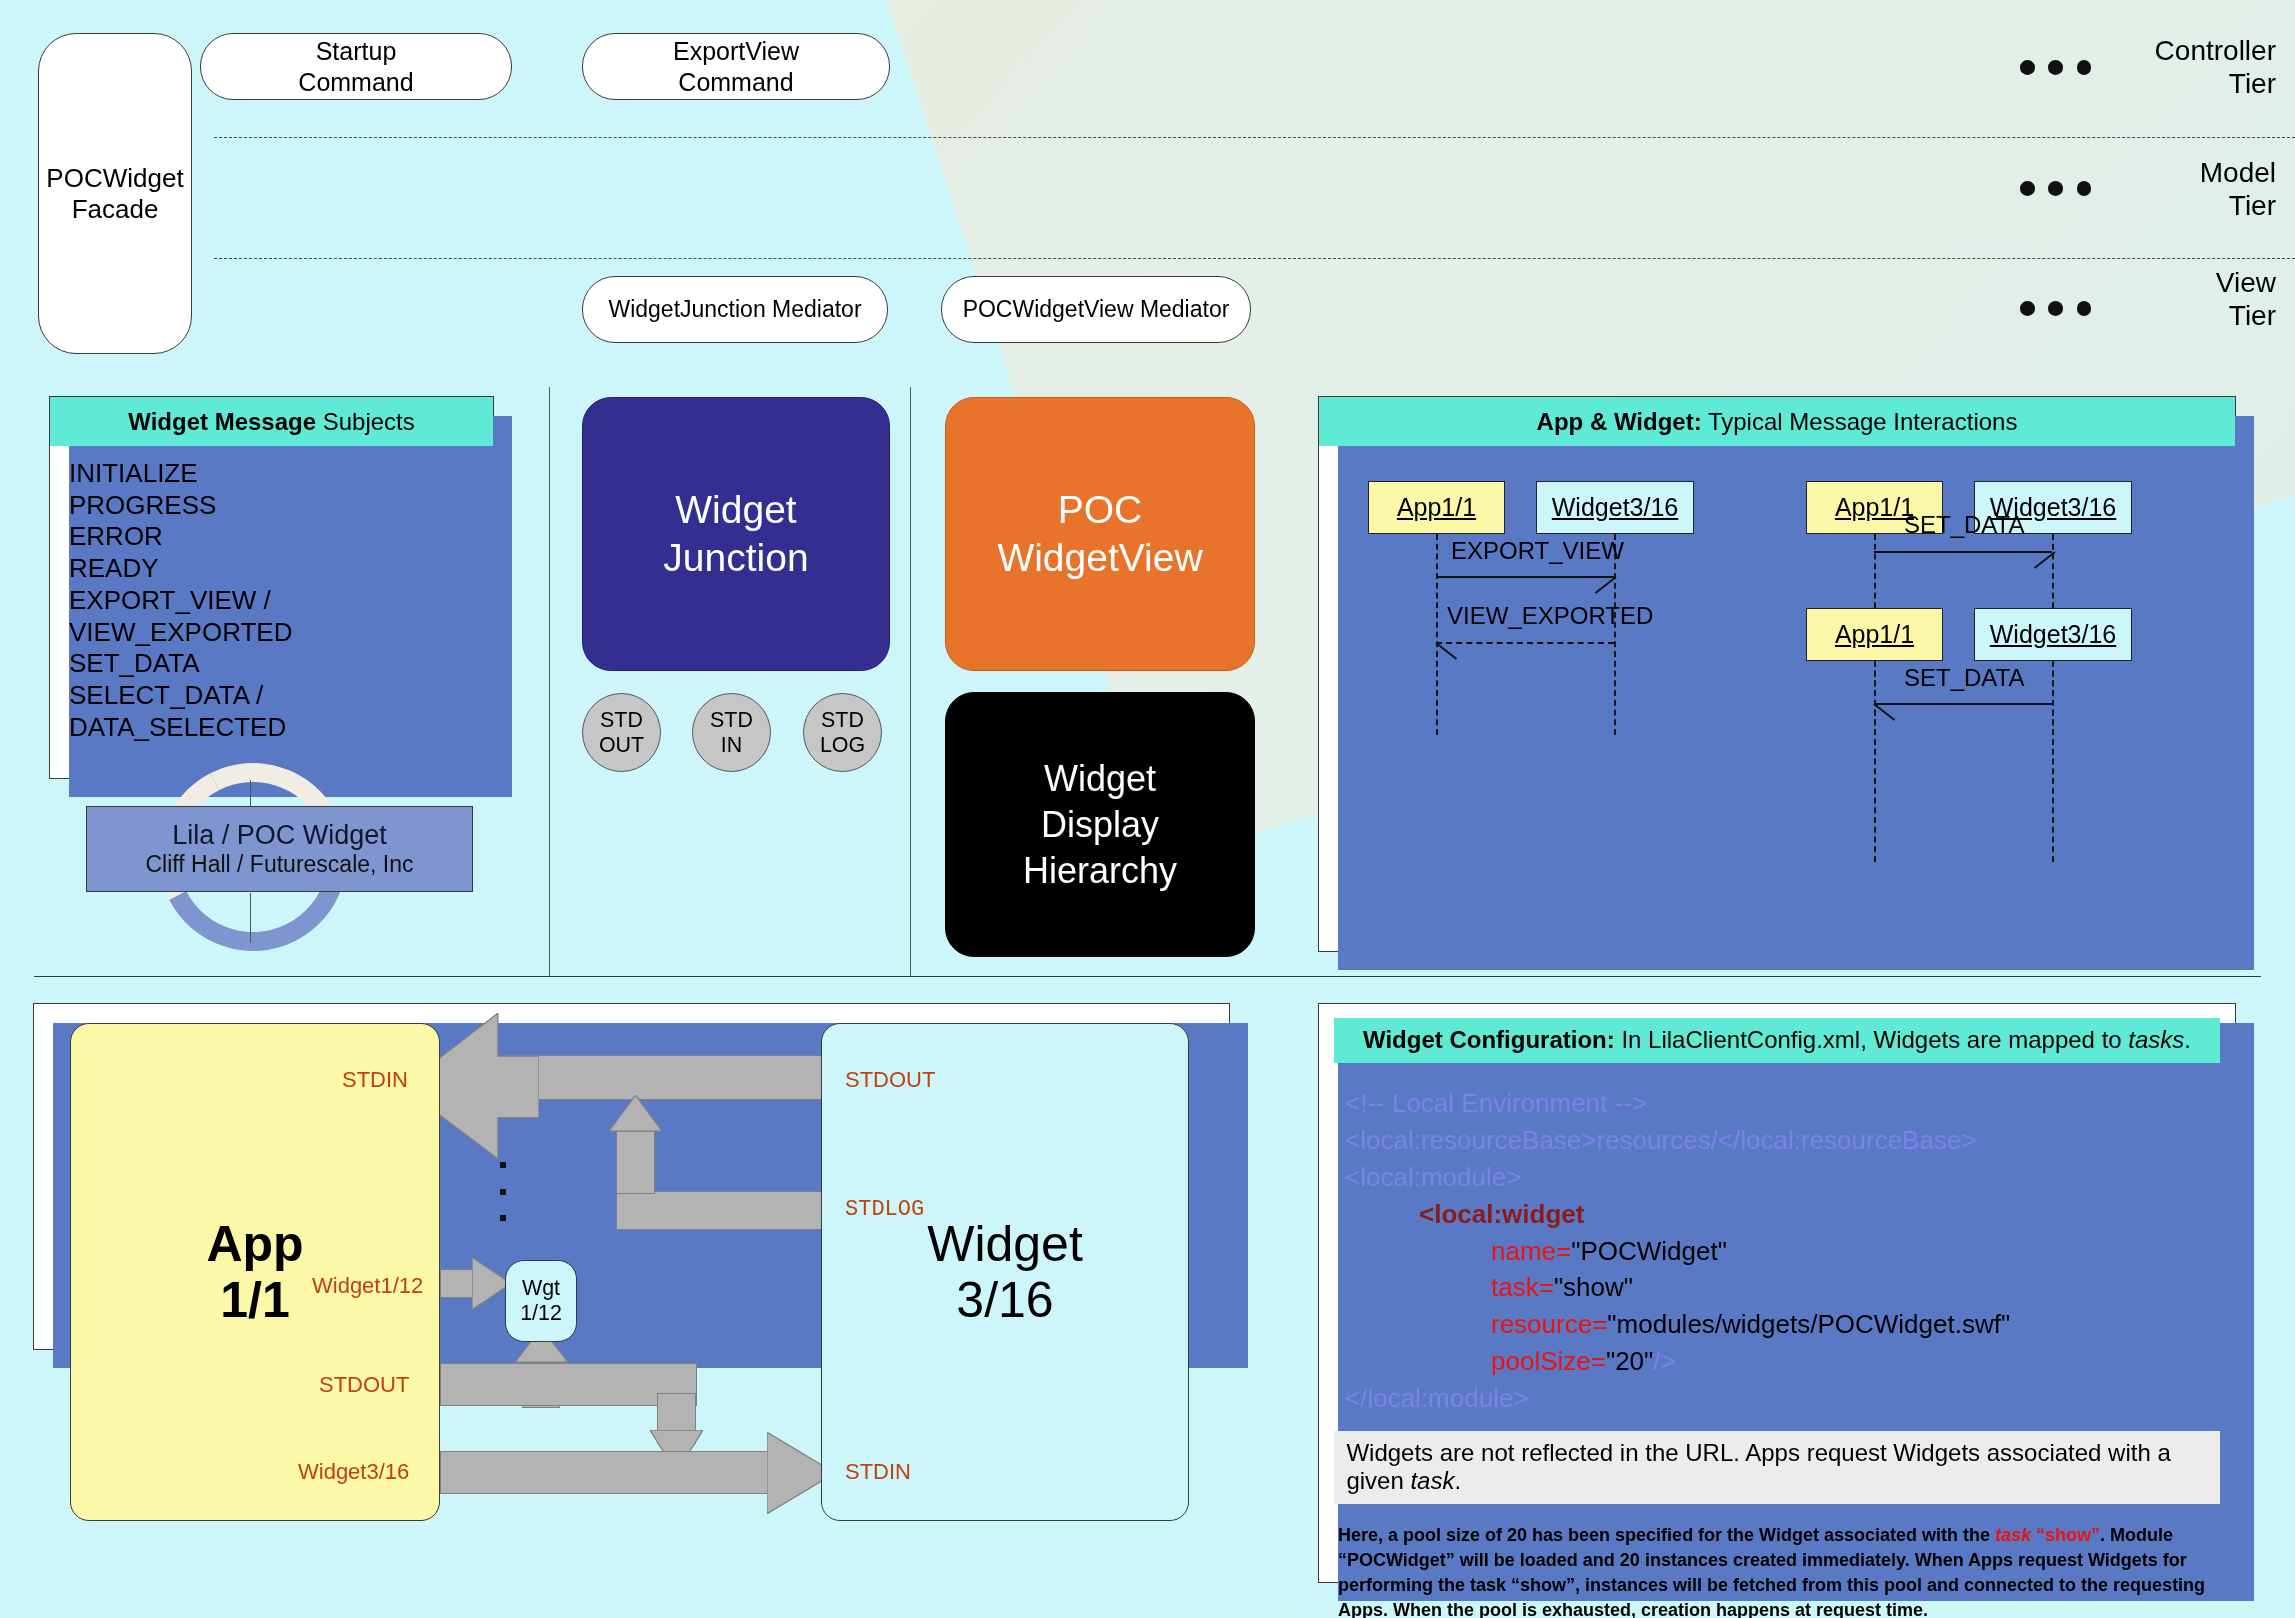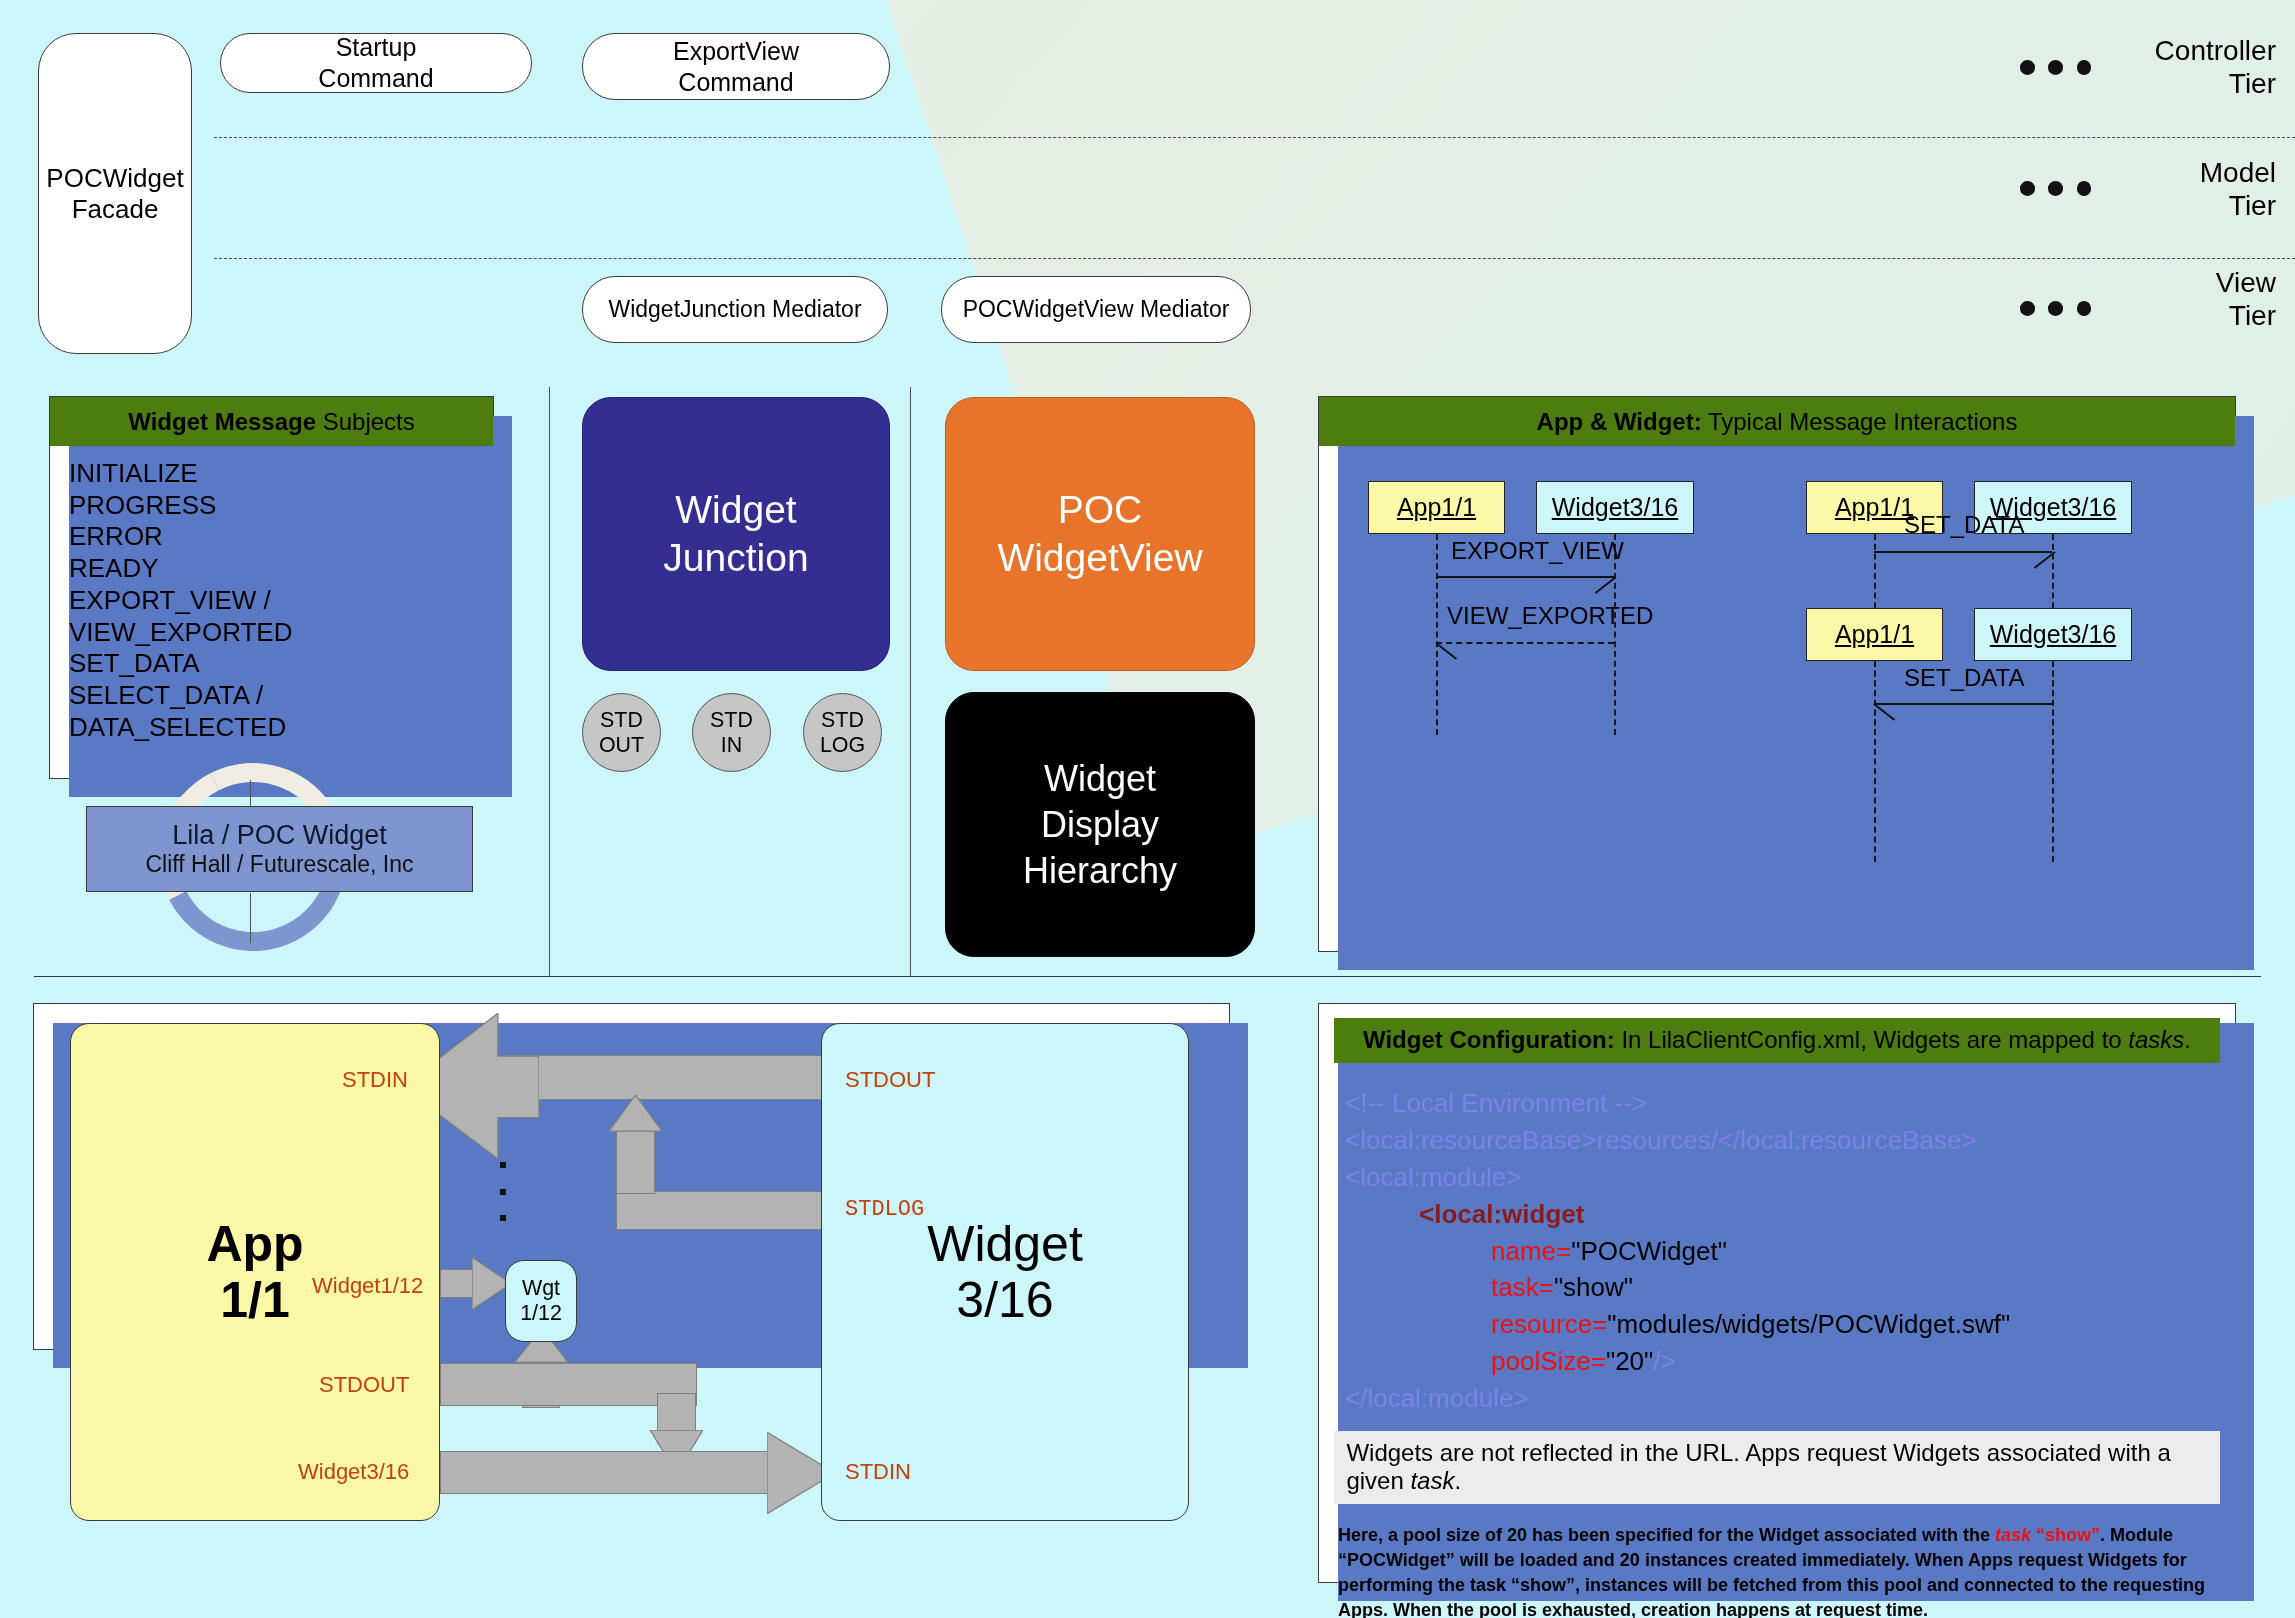--- a/index.html
+++ b/index.html
@@ -86,21 +86,21 @@
   }
   .panel::after {
     content: "";
     position: absolute;
     left: 19px; top: 19px;
     width: 100%; height: 100%;
     background: #5a79c4;
     z-index: -1;
   }
   .panel-head {
-    background: #4d7c0f;
+    background: #5eead4;
     text-align: center;
     font-size: 24px;
     padding: 10.3px 5.1px;
     color: #000;
   }
   .panel-head b { font-weight: bold; }
   .panel-head i { font-style: italic; }
 
   .subject-list {
     padding: 12px 19px;
@@ -229,21 +229,21 @@
 
   <div class="bg-swoosh-top"></div>
   <div class="bg-swoosh-bot"></div>
   <div class="bg-cover-bot"></div>
 
   <div class="tier-zone">
 
     <div class="rnode facade">POCWidget
 Facade</div>
 
-    <div class="rnode" style="left:220px; top:33px; width:312px; height:60px;">Startup
+    <div class="rnode" style="left:200px; top:33px; width:312px; height:67px;">Startup
 Command</div>
 
     <div class="rnode" style="left:582px; top:33px; width:308px; height:67px;">ExportView
 Command</div>
 
     <div class="tier-div" style="top:137px;"></div>
     <div class="tier-div" style="top:258px;"></div>
 
     <div class="rnode" style="left:941px; top:276px; width:310px; height:67px; font-size:23px;">POCWidgetView Mediator</div>
 

